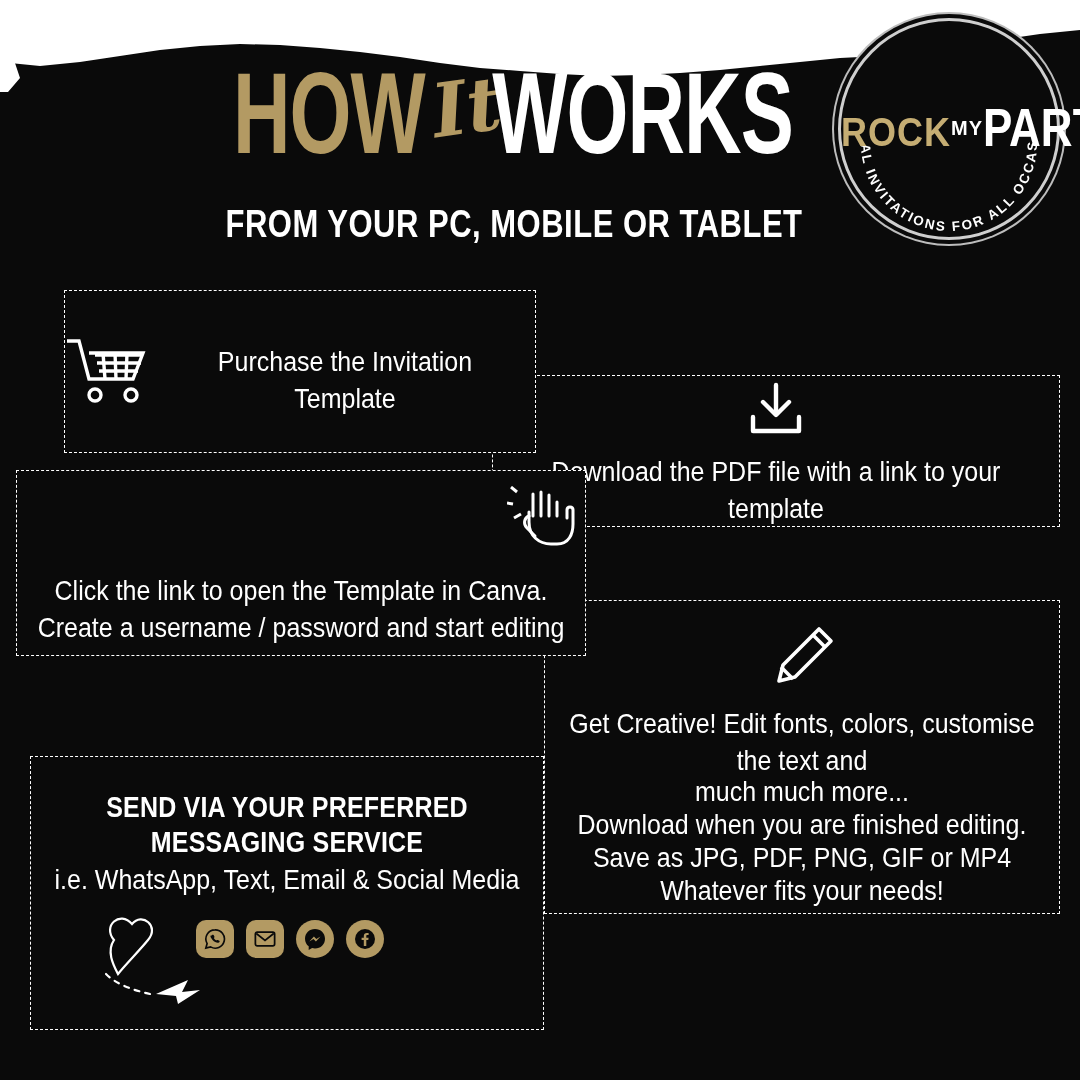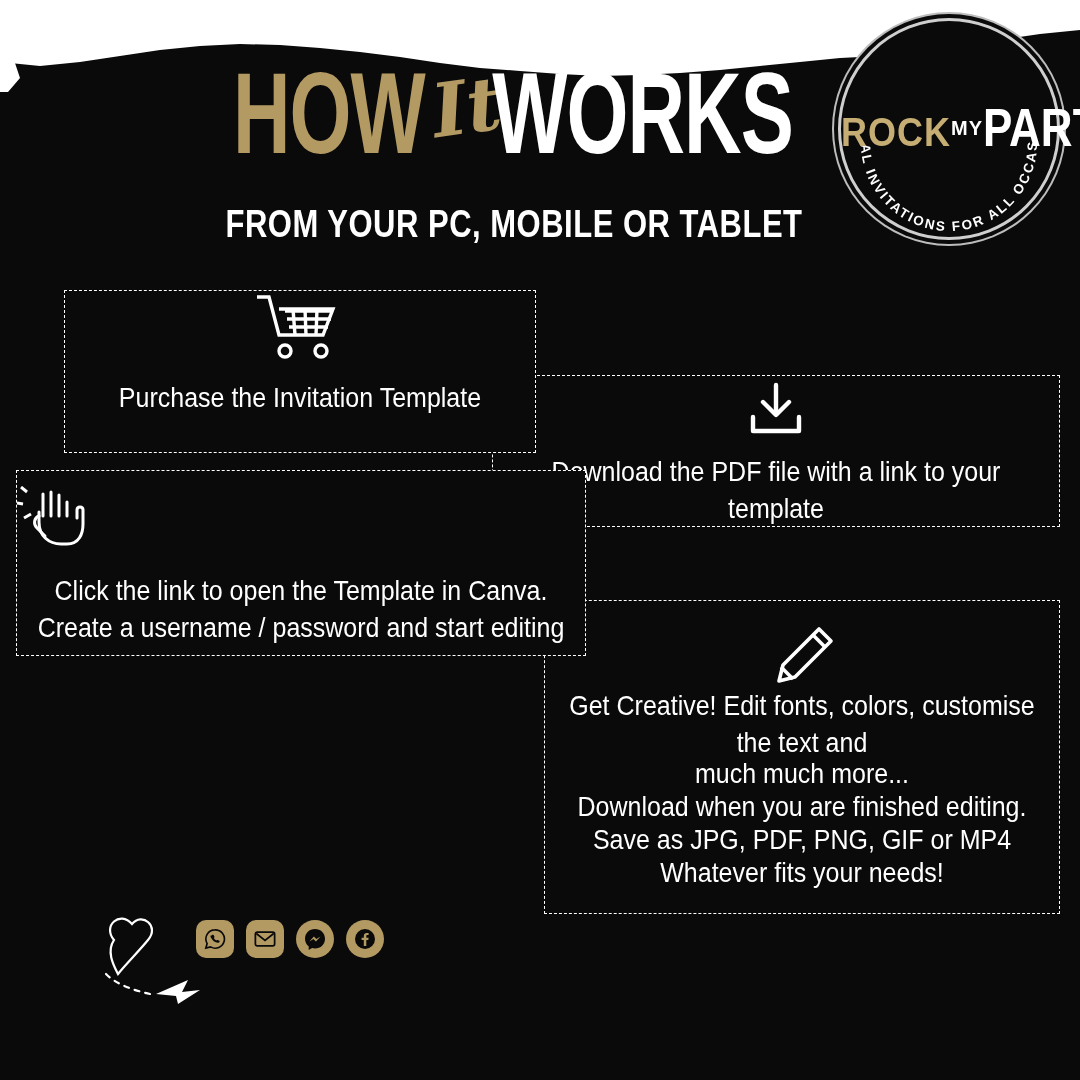--- a/index.html
+++ b/index.html
@@ -134,25 +134,25 @@
     font-family:"Liberation Sans", sans-serif;
   }
   .box .txt{
     font-size:25px;line-height:1.30;padding:0 16px;
     font-weight:normal;
     transform:scaleY(1.1);
   }
   .icon-wrap{display:flex;justify-content:center;align-items:center;}
 
   #box1{left:64px;top:290px;width:472px;height:163px;z-index:3;
-        display:flex;flex-direction:column;align-items:center;}
+        display:flex;flex-direction:row;align-items:center;}
   #box2{left:492px;top:375px;width:568px;height:152px;z-index:2;
         display:flex;flex-direction:column;align-items:center;justify-content:center;}
   #box3{left:16px;top:470px;width:570px;height:186px;z-index:4;
-        display:flex;flex-direction:column;align-items:flex-start;justify-content:center;gap:12px;}
+        display:flex;flex-direction:column;align-items:flex-end;justify-content:center;gap:12px;}
   #box4{left:544px;top:600px;width:516px;height:314px;z-index:3;
         display:flex;flex-direction:column;align-items:center;justify-content:flex-start;}
   #box5{left:30px;top:756px;width:514px;height:274px;z-index:5;
         display:flex;flex-direction:column;align-items:center;justify-content:flex-start;}
 
   .send-title{
     font-weight:bold;font-size:25px;letter-spacing:0.2px;color:#ffffff;
     transform:scaleY(1.2);
     margin-top:38px;
   }
@@ -253,29 +253,33 @@
   </div>
 
   <div class="box" id="box4">
     <div class="icon-wrap" style="margin-top:22px;">
       <svg width="70" height="68" viewBox="0 0 70 68" fill="none" stroke="#ffffff" stroke-width="3.6" stroke-linejoin="round">
         <path d="M52 6 l12 12 -36 36 -16 4 4 -16 z"></path>
         <line x1="46" y1="12" x2="58" y2="24"></line>
         <line x1="14" y1="44" x2="26" y2="56"></line>
       </svg>
     </div>
-    <div style="padding:0 14px;">
+    <div style="margin-top:18px;padding:0 14px;">
       <div class="b4line">Get Creative! Edit fonts, colors, customise the text and</div>
       <div class="b4line">much much more...</div>
       <div class="b4line">Download when you are finished editing.</div>
       <div class="b4line">Save as JPG, PDF, PNG, GIF or MP4</div>
       <div class="b4line">Whatever fits your needs!</div>
     </div>
   </div>
 
+  <div class="box" id="box5">
+    <div class="send-title">SEND VIA YOUR PREFERRED MESSAGING SERVICE</div>
+    <div class="send-sub">i.e. WhatsApp, Text, Email &amp; Social Media</div>
+  </div>
 
   <div class="heart-plane">
     <svg width="130" height="100" viewBox="0 0 130 100" fill="none" stroke="#ffffff" stroke-width="2.2">
       <path d="M18 30 c-12 -14 6 -30 18 -16 c10 -12 28 2 16 16 c-8 10 -24 26 -30 34 c-4 -8 -12 -22 -4 -34z"></path>
       <path d="M10 64 c10 10 26 16 44 20" stroke-dasharray="5 6" stroke-linecap="round"></path>
       <path d="M60 84 l32 -14 -6 12 18 -2 -22 14 -2 -8 z" fill="#ffffff" stroke="none"></path>
     </svg>
   </div>
 
   <div class="social-row">

